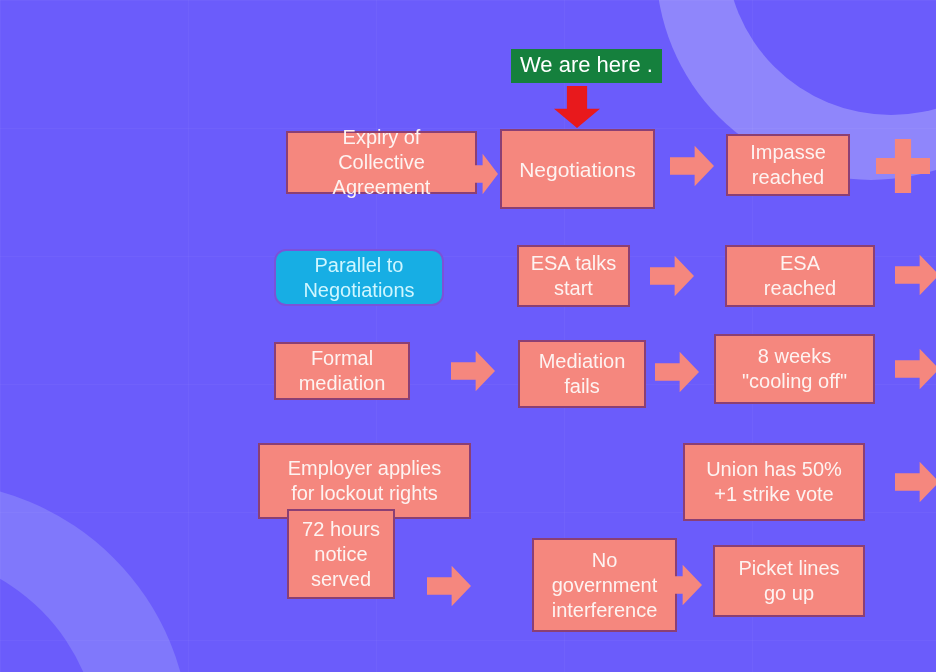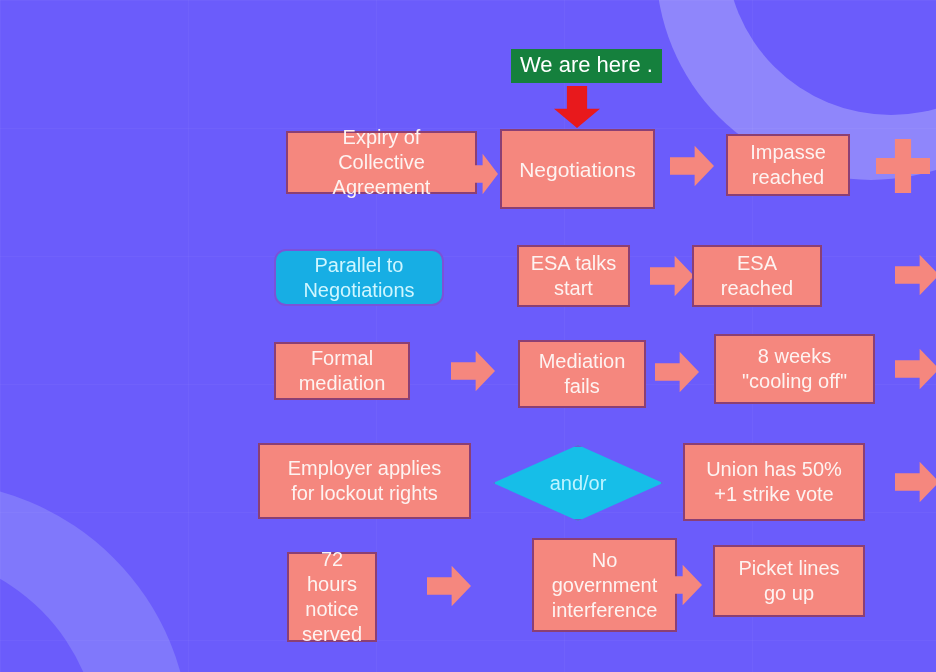--- a/index.html
+++ b/index.html
@@ -194,21 +194,21 @@
   <div class="plus" style="left:876px; top:139px; width:54px; height:54px;"></div>
 
   <div class="node blue" style="left:274px; top:249px; width:170px; height:57px;border-radius:12px;">Parallel to
 Negotiations</div>
 
   <div class="node box" style="left:517px; top:245px; width:113px; height:62px;">ESA talks
 start</div>
 
   <div class="arrow" style="left:650px; top:254px; width:44px; height:44px;"></div>
 
-  <div class="node box" style="left:692px; top:245px; width:130px; height:62px;">ESA
+  <div class="node box" style="left:725px; top:245px; width:150px; height:62px;">ESA
 reached</div>
 
   <div class="arrow" style="left:895px; top:253px; width:44px; height:44px;"></div>
 
   <div class="node box" style="left:274px; top:342px; width:136px; height:58px;">Formal
 mediation</div>
 
   <div class="arrow" style="left:451px; top:349px; width:44px; height:44px;"></div>
 
   <div class="node box" style="left:518px; top:340px; width:128px; height:68px;">Mediation
@@ -217,31 +217,27 @@
   <div class="arrow" style="left:655px; top:350px; width:44px; height:44px;"></div>
 
   <div class="node box" style="left:714px; top:334px; width:161px; height:70px;">8 weeks
 "cooling off"</div>
 
   <div class="arrow" style="left:895px; top:347px; width:44px; height:44px;"></div>
 
   <div class="node box" style="left:258px; top:443px; width:213px; height:76px;">Employer applies
 for lockout rights</div>
 
-  <div class="diamond" style="left:493px; top:445px; width:170px; height:76px;">
-    <div class="dia-shape"></div>
-    <div class="dia-label">and/or</div>
-  </div>
 
   <div class="node box" style="left:683px; top:443px; width:182px; height:78px;">Union has 50%
 +1 strike vote</div>
 
   <div class="arrow" style="left:895px; top:460px; width:44px; height:44px;"></div>
 
-  <div class="node box" style="left:287px; top:552px; width:90px; height:90px;">72 hours
+  <div class="node box" style="left:287px; top:509px; width:108px; height:90px;">72 hours
 notice
 served</div>
 
   <div class="arrow" style="left:427px; top:564px; width:44px; height:44px;"></div>
 
   <div class="node box" style="left:500px; top:538px; width:145px; height:94px;margin-left:32px;">No
 government
 interference</div>
 
   <div class="arrow" style="left:658px; top:563px; width:44px; height:44px;"></div>

